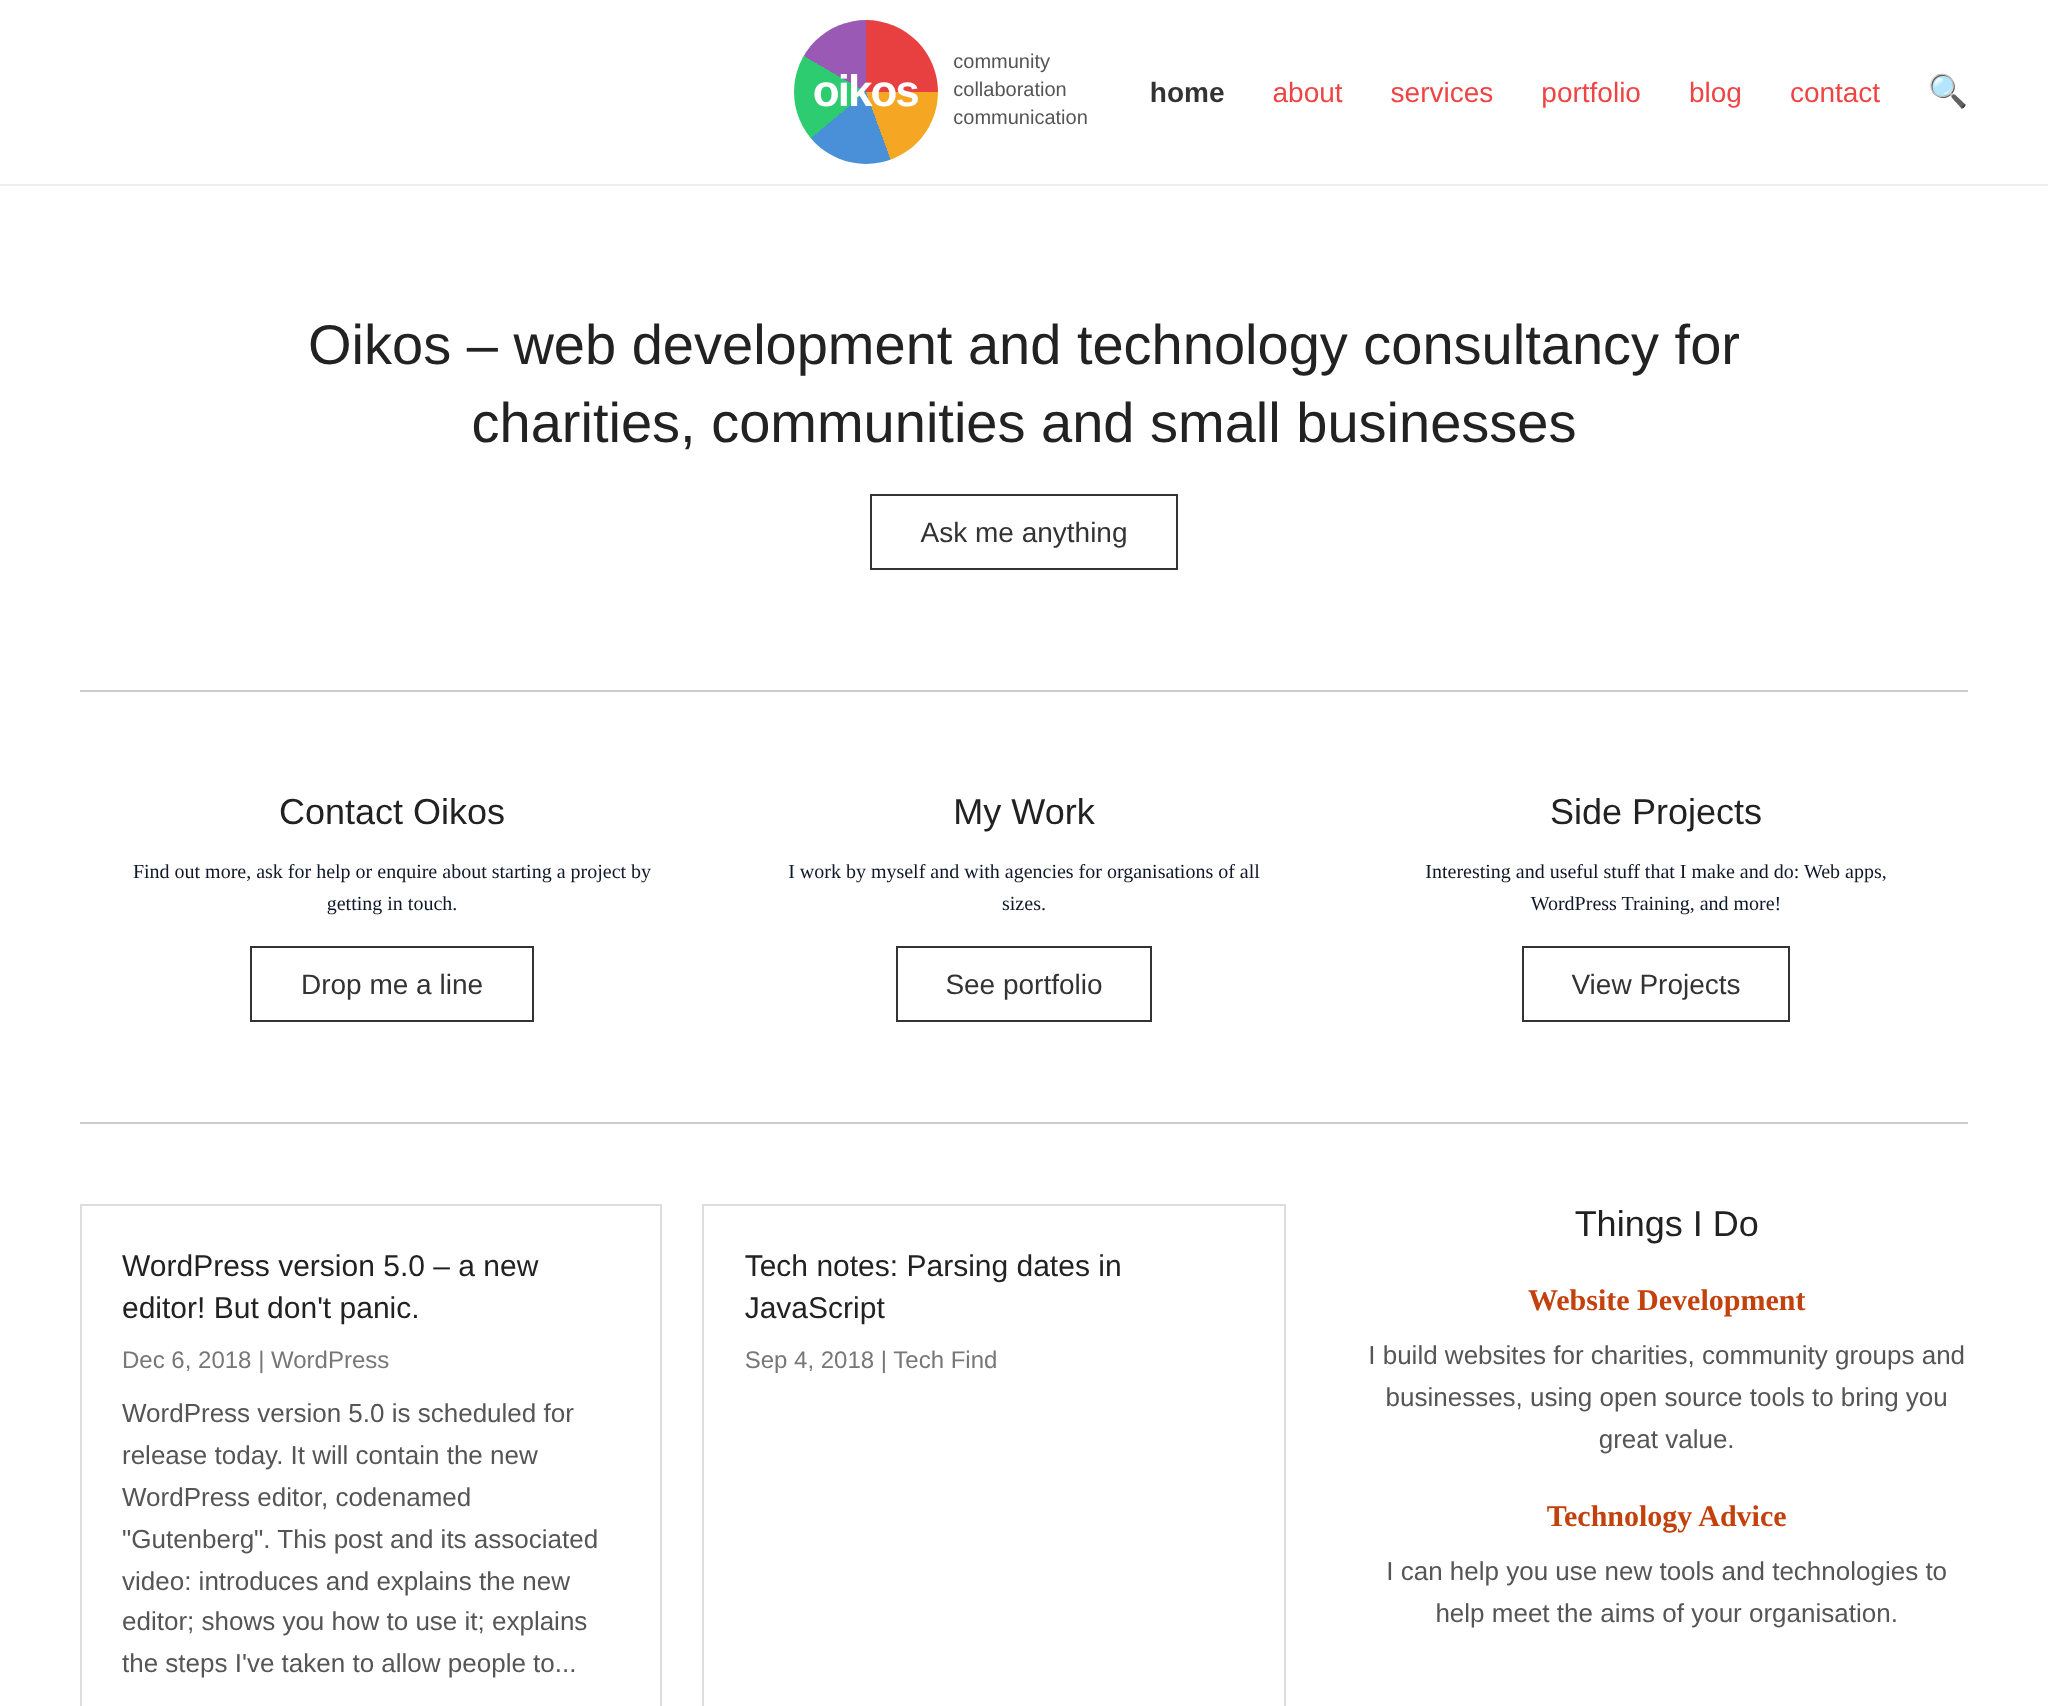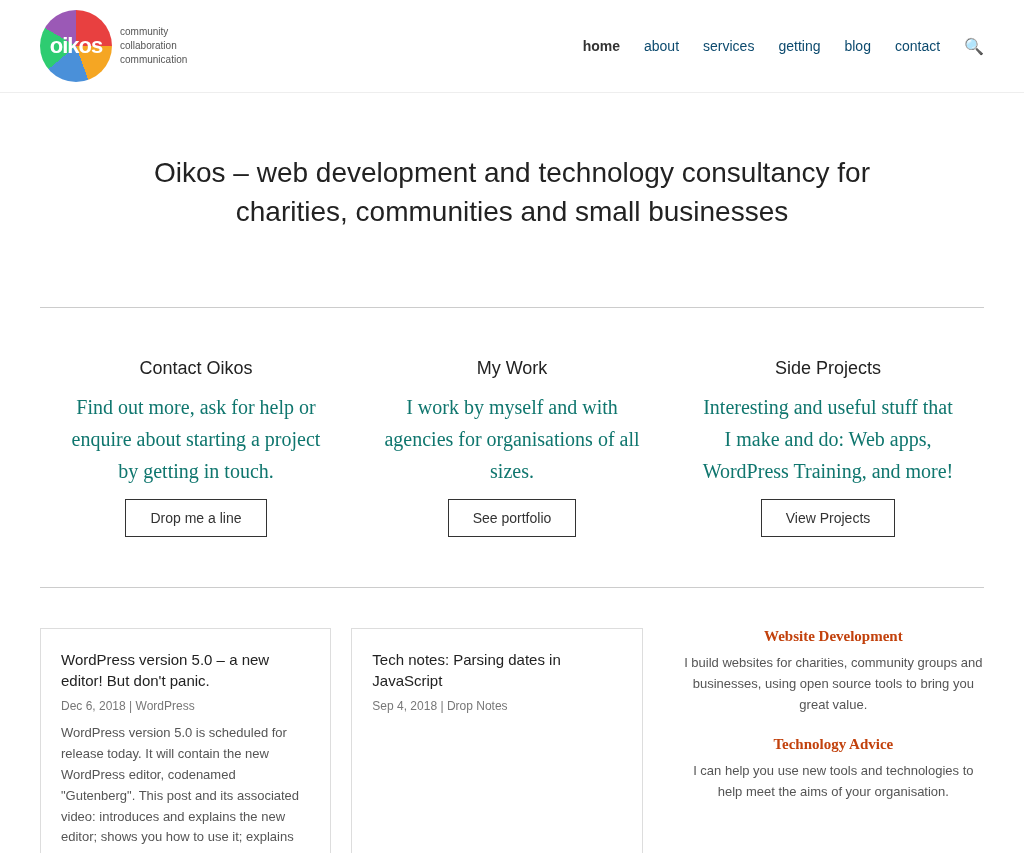--- a/index.html
+++ b/index.html
@@ -2,21 +2,21 @@
 <html><head>
   <meta charset="utf-8">
   <style>
     * { box-sizing: border-box; margin: 0; padding: 0; }
     body { font-family: 'Georgia', serif; color: #333; background: #fff; font-size: 15px; }
 
     
     header {
       display: flex;
       align-items: center;
-      justify-content: space-between;
+      justify-content: flex-end;
       padding: 10px 40px;
       border-bottom: 1px solid #eee;
       gap: 31px;
     }
     .logo-area {
       display: flex;
       align-items: center;
       gap: 8px;
     }
     .logo-circle {
@@ -54,21 +54,21 @@
 
     nav {
       display: flex;
       align-items: center;
       gap: 24px;
       font-family: sans-serif;
       font-size: 14px;
     }
     nav a {
       text-decoration: none;
-      color: #0c4a6e;
+      color: #ef4444;
     }
     nav a.active { color: #333; font-weight: 600; }
     .search-icon-btn {
       background: none;
       border: none;
       cursor: pointer;
       font-size: 16px;
       color: #555;
     }
 
@@ -122,22 +122,22 @@
       align-items: center;
       gap: 12px;
     }
     .col-block h3 {
       font-size: 18px;
       font-weight: 400;
       color: #222;
       font-family: sans-serif;
     }
     .col-block p {
-      font-size: 20px;
-      color: #0f766e;
+      font-size: 10px;
+      color: #0f172a;
       line-height: 1.6;
       max-width: 260px;
     }
 
     
     .bottom-area {
       display: flex;
       padding: 10px 40px 40px;
       gap: 40px;
     }
@@ -218,29 +218,30 @@
     <div class="logo-tagline">
       <span>community</span>
       <span>collaboration</span>
       <span>communication</span>
     </div>
   </div>
   <nav>
     <a href="#" class="active">home</a>
     <a href="#">about</a>
     <a href="#">services</a>
-    <a href="#">getting</a>
+    <a href="#">portfolio</a>
     <a href="#">blog</a>
     <a href="#">contact</a>
     <button class="search-icon-btn">🔍</button>
   </nav>
 </header>
 
 <div class="hero">
   <h1>Oikos – web development and technology consultancy for charities, communities and small businesses</h1>
+  <button class="btn-outline">Ask me anything</button>
 </div>
 
 <hr class="section-divider">
 
 <div class="three-col">
   <div class="col-block">
     <h3>Contact Oikos</h3>
     <p>Find out more, ask for help or enquire about starting a project by getting in touch.</p>
     <button class="btn-outline">Drop me a line</button>
   </div>
@@ -269,28 +270,29 @@
           <span> | </span>
           <span>WordPress</span>
         </div>
         <p>WordPress version 5.0 is scheduled for release today. It will contain the new WordPress editor, codenamed "Gutenberg". This post and its associated video: introduces and explains the new editor; shows you how to use it; explains the steps I've taken to allow people to...</p>
       </div>
       <div class="news-card">
         <h4>Tech notes: Parsing dates in JavaScript</h4>
         <div class="news-meta">
           <span>Sep 4, 2018</span>
           <span> | </span>
-          <span>Drop Notes</span>
+          <span>Tech Find</span>
         </div>
 
       </div>
     </div>
   </div>
 
   <div class="things-section">
+    <h2 class="section-title">Things I Do</h2>
     <div class="things-item">
       <h4>Website Development</h4>
       <p>I build websites for charities, community groups and businesses, using open source tools to bring you great value.</p>
     </div>
     <div class="things-item">
       <h4>Technology Advice</h4>
       <p>I can help you use new tools and technologies to help meet the aims of your organisation.</p>
     </div>
 
   </div>

